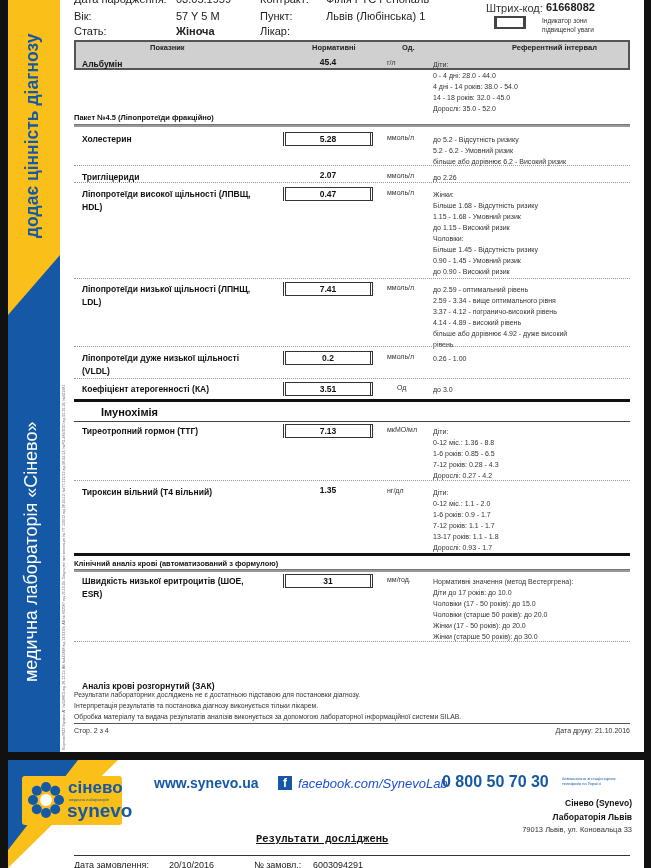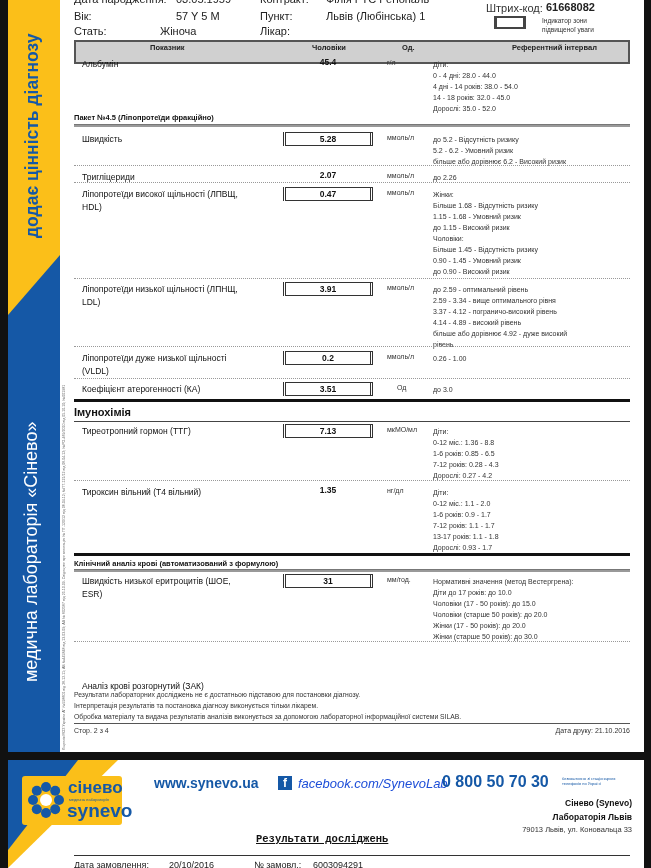--- a/index.html
+++ b/index.html
@@ -20,35 +20,35 @@
     font-size: 3.6px; color: #666; white-space: nowrap; line-height: 5px; width: 720px; }
 
   .content { position: absolute; left: 66px; top: 0; width: 556px; }
   .patient { position: absolute; left: 0; top: 0; width: 556px; height: 56px; font-size: 11px; color: #222; }
   .patient .lbl, .patient .val { position: absolute; }
   .barcode-lbl { position: absolute; left: 412px; top: 2px; font-size: 11px; color: #333; }
   .barcode-val { position: absolute; left: 472px; top: 1px; font-size: 11px; font-weight: bold; }
   .ind-box { position: absolute; left: 420px; top: 16px; width: 32px; height: 13px; border: 2px solid #444; border-left-width: 3px; border-right-width: 3px; }
   .ind-text { position: absolute; left: 468px; top: 16px; font-size: 6.5px; color: #333; line-height: 9px; }
 
-  .thead { position: absolute; left: 0; top: 40px; width: 556px; height: 24px; background: #d0d0d0; border: 2px solid #555;
+  .thead { position: absolute; left: 0; top: 40px; width: 556px; height: 30px; background: #d0d0d0; border: 2px solid #555;
     font-size: 7.5px; font-weight: bold; color: #222; }
   .thead span { position: absolute; top: 1px; }
 
-  .row-name { position: absolute; font-size: 8.5px; font-weight: normal; color: #111; line-height: 13px; }
+  .row-name { position: absolute; font-size: 8.5px; font-weight: bold; color: #111; line-height: 13px; }
   .row-val { position: absolute; font-size: 8.5px; font-weight: bold; color: #111; text-align: center; width: 90px; }
   .row-val.boxed { border: 1px solid #333; border-left: 3px double #333; border-right: 3px double #333; height: 14px; line-height: 12px; }
   .row-unit { position: absolute; font-size: 7px; color: #333; }
   .row-ref { position: absolute; font-size: 7px; color: #333; line-height: 11px; }
   .dots { position: absolute; left: 0; width: 556px; border-top: 1px dotted #999; height: 0; }
   .section-line-grey { position: absolute; left: 0; width: 556px; height: 3px; background: #999; border-top: 1px solid #777; }
   .section-line-black { position: absolute; left: 0; width: 556px; height: 3px; background: #111; }
   .section-line-thin { position: absolute; left: 0; width: 556px; height: 1px; background: #444; }
   .section-title { position: absolute; font-size: 7.5px; font-weight: bold; }
-  .section-title.big { font-size: 11px; }
+  .section-title.big { font-size: 11px; margin-left: 27px; }
 
   .footer-note { position: absolute; left: 0; font-size: 6.8px; color: #333; }
   .footer-line { position: absolute; left: 0; width: 556px; height: 1px; background: #555; }
   .page-num { position: absolute; left: 0; font-size: 7px; color: #333; }
   .print-date { position: absolute; right: 0; font-size: 7px; color: #333; }
 
   
   .page2 { position: absolute; left: 8px; top: 760px; width: 636px; height: 108px; background: #fff; overflow: hidden; }
   .p2-yellow { position: absolute; left: 0; top: 0; width: 110px; height: 108px; background: #fbbf19;
     clip-path: polygon(60px 0, 110px 0, 0 108px, 0 70px); }
@@ -92,36 +92,36 @@
       <span class="val" style="left:102px;top:-7px;">03.05.1959</span>
       <span class="lbl" style="left:186px;top:-7px;">Контракт:</span>
       <span class="val" style="left:252px;top:-7px;">Філія РТС Регіональ</span>
 
       <span class="lbl" style="left:0;top:10px;">Вік:</span>
       <span class="val" style="left:102px;top:10px;">57 Y 5 M</span>
       <span class="lbl" style="left:186px;top:10px;">Пункт:</span>
       <span class="val" style="left:252px;top:10px;">Львів (Любінська) 1</span>
 
       <span class="lbl" style="left:0;top:25px;">Стать:</span>
-      <span class="val" style="left:86px;top:25px;">Жіноча</span>
+      <span class="val" style="left:102px;top:25px;font-weight:bold;">Жіноча</span>
       <span class="lbl" style="left:186px;top:25px;">Лікар:</span>
       <span class="val" style="left:252px;top:25px;"></span>
 
       <span class="barcode-lbl">Штрих-код:</span>
       <span class="barcode-val">61668082</span>
       <div class="ind-box"></div>
       <div class="ind-text">
         <div>Індикатор зони</div>
         <div>підвищеної уваги</div>
       </div>
     </div>
 
     <div class="thead">
       <span style="left:74px;">Показник</span>
-      <span style="left:236px;">Чоловіки</span>
+      <span style="left:236px;">Нормативні</span>
       <span style="left:326px;">Од.</span>
       <span style="left:436px;text-align:center;">Референтний інтервал</span>
     </div>
 
     <div id="rows">
         <div>
           <div class="row-name" style="left: 8px; top: 58px;">
             <div>Альбумін</div>
           </div>
           <div class="row-val" style="left: 209px; top: 57px;">45.4</div>
@@ -129,21 +129,21 @@
           <div class="row-ref" style="left: 359px; top: 59px;">
             <div>Діти:</div>
             <div>0 - 4 дні: 28.0 - 44.0</div>
             <div>4 дні - 14 років: 38.0 - 54.0</div>
             <div>14 - 18 років: 32.0 - 45.0</div>
             <div>Дорослі: 35.0 - 52.0</div>
           </div>
         </div>
         <div>
           <div class="row-name" style="left: 8px; top: 133px;">
-            <div>Швидкість</div>
+            <div>Холестерин</div>
           </div>
           <div class="row-val boxed" style="left: 209px; top: 132px;">5.28</div>
           <div class="row-unit" style="left: 313px; top: 134px;">ммоль/л</div>
           <div class="row-ref" style="left: 359px; top: 134px;">
             <div>до 5.2 - Відсутність ризику</div>
             <div>5.2 - 6.2 - Умовний ризик</div>
             <div>більше або дорівнює 6.2 - Високий ризик</div>
           </div>
           <div class="dots" style="top: 165px;"></div>
         </div>
@@ -175,21 +175,21 @@
             <div>0.90 - 1.45 - Умовний ризик</div>
             <div>до 0.90 - Високий ризик</div>
           </div>
           <div class="dots" style="top: 278px;"></div>
         </div>
         <div>
           <div class="row-name" style="left: 8px; top: 283px;">
             <div>Ліпопротеїди низької щільності (ЛПНЩ,</div>
             <div>LDL)</div>
           </div>
-          <div class="row-val boxed" style="left: 209px; top: 282px;">3.91</div>
+          <div class="row-val boxed" style="left: 209px; top: 282px;">7.41</div>
           <div class="row-unit" style="left: 313px; top: 284px;">ммоль/л</div>
           <div class="row-ref" style="left: 359px; top: 284px;">
             <div>до 2.59 - оптимальний рівень</div>
             <div>2.59 - 3.34 - вище оптимального рівня</div>
             <div>3.37 - 4.12 - пограничо-високий рівень</div>
             <div>4.14 - 4.89 - високий рівень</div>
             <div>більше або дорівнює 4.92 - дуже високий</div>
             <div>рівень</div>
           </div>
           <div class="dots" style="top: 346px;"></div>

